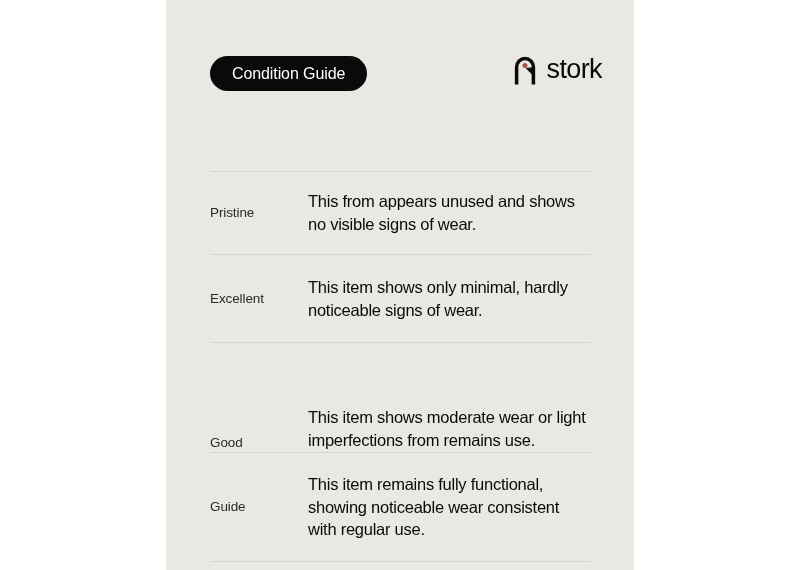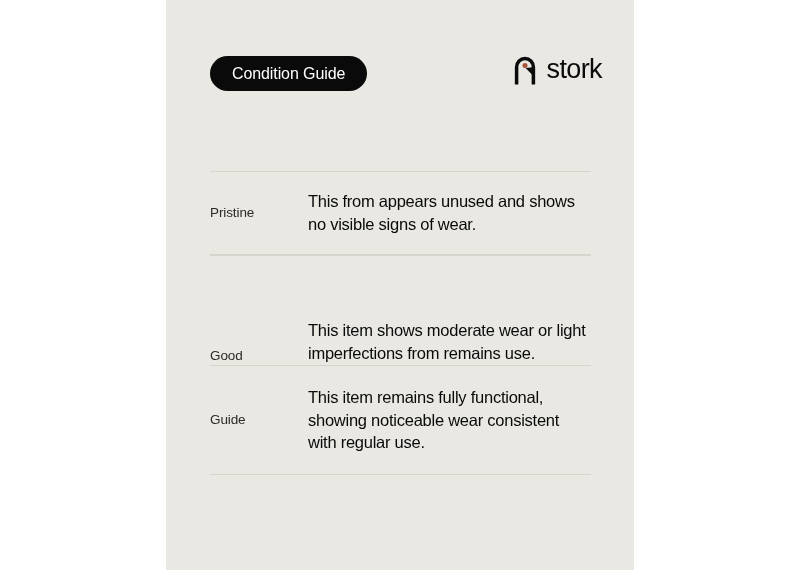--- a/index.html
+++ b/index.html
@@ -150,20 +150,24 @@
 
     <div class="divider"></div>
 
     <div class="row r0">
       <div class="row-label">Pristine</div>
       <div class="row-desc">This from appears unused and shows no visible signs of wear.</div>
     </div>
 
     <div class="divider"></div>
 
+    <div class="row r1">
+      <div class="row-label">Excellent</div>
+      <div class="row-desc">This item shows only minimal, hardly noticeable signs of wear.</div>
+    </div>
 
     <div class="divider"></div>
 
     <div class="row r2">
       <div class="row-label">Good</div>
       <div class="row-desc">This item shows moderate wear or light imperfections from remains use.</div>
     </div>
 
     <div class="divider"></div>
 

